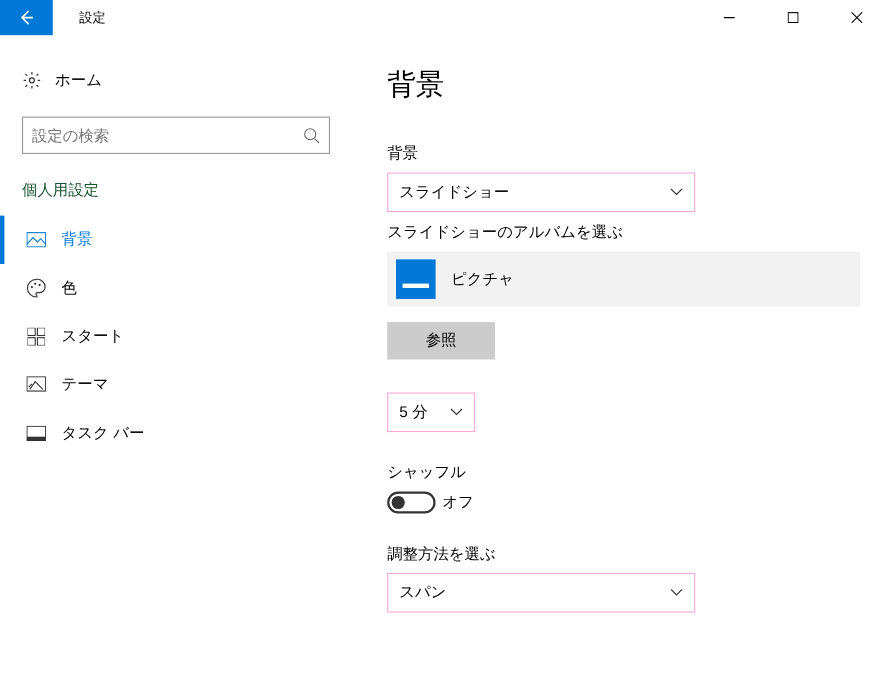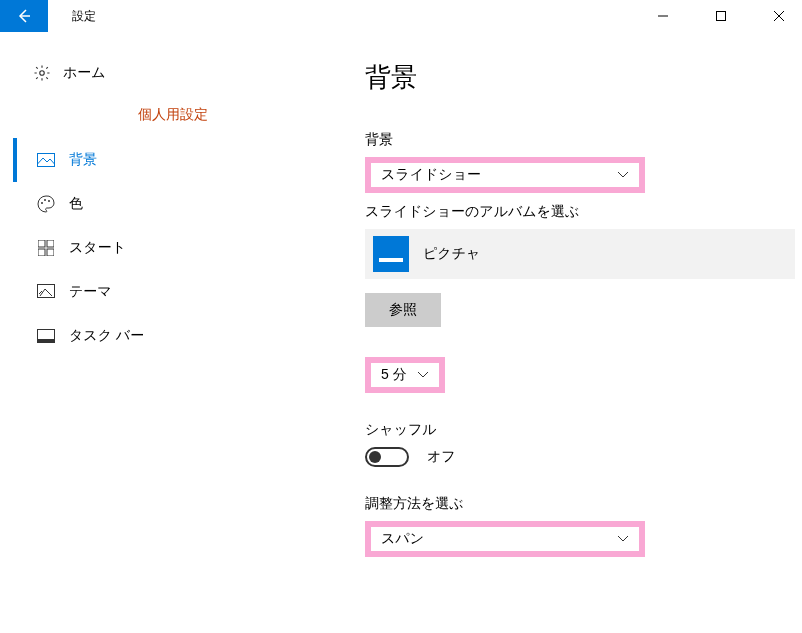--- a/index.html
+++ b/index.html
@@ -3,45 +3,45 @@
 <meta charset="utf-8">
 <style>
   * { box-sizing: border-box; margin: 0; padding: 0; font-family: "Yu Gothic UI", "Segoe UI", Meiryo, sans-serif; }
   body { background: #ffffff; width: 802px; height: 633px; overflow: hidden; color: #000; }
   .titlebar { height: 32px; display: flex; align-items: stretch; background: #fff; gap: 12px; }
   .back-btn { width: 48px; background: #0078d7; color: #fff; display:flex; align-items:center; justify-content:center; }
   .title { flex: 0 0 auto; display:flex; align-items:center; padding-left:12px; font-size:12px; color:#000; }
   .spacer { flex: 1; }
   .winbtn { width:46px; display:flex; align-items:center; justify-content:center; color:#000; }
 
-  .content { display:flex; height: calc(633px - 32px); padding-left: 13px; }
+  .content { display:flex; height: calc(633px - 32px); }
   .sidebar { width: 320px; padding: 24px 0 0 0; }
   .home-row { display:flex; align-items:center; padding: 8px 20px 8px 20px; gap:12px; margin-bottom:16px; }
   .home-row .label { font-size:14px; }
   .search-box { margin: 0 20px 24px 20px; border:1px solid #999; height:34px; display:flex; align-items:center; padding: 0 8px; }
   .search-box input { border:none; outline:none; flex:1; font-size:14px; background:transparent; }
-  .sidebar-heading { padding: 0 20px 14px 20px; font-size:14px; color:#c2410c;text-align:center; }
+  .sidebar-heading { padding: 0 20px 14px 20px; font-size:14px; color:#14532d; }
   .nav-item { display:flex; align-items:center; height:44px; padding-left:20px; gap:14px; font-size:14px; cursor:pointer; border-left:4px solid transparent; }
   .nav-item.active { color:#0078d7; border-left-color:#0078d7; }
   .nav-item.active .nav-icon { color:#0078d7; }
   .nav-icon { width:18px; display:flex; align-items:center; justify-content:center; color:#333; }
 
   .main { flex:1; padding: 28px 24px 16px 32px; overflow-y:auto; }
   .page-title { font-size:26px; font-weight:400; margin-bottom:36px; }
   .field-label { font-size:14px; margin-bottom:8px; }
-  .dropdown { border:6px solid #f9a8d4; height:36px; width:260px; display:flex; align-items:center; justify-content:space-between; padding:0 10px; font-size:14px; margin-bottom:30px; background:#fff; }
+  .dropdown { border:1px solid #f9a8d4; height:36px; width:260px; display:flex; align-items:center; justify-content:space-between; padding:0 10px; font-size:14px; margin-bottom:30px; background:#fff; }
   .dropdown.small { width:80px; margin-bottom:28px; }
   .dropdown.wide { width:280px; margin-bottom:10px; }
   .album-row { background:#f2f2f2; height:50px; width:430px; display:flex; align-items:center; padding-left:8px; gap:14px; margin-bottom:14px; }
   .album-tile { width:36px; height:36px; background:#0078d7; position:relative; }
   .album-tile::after { content:""; position:absolute; left:6px; right:6px; bottom:10px; height:4px; background:#fff; }
   .album-tile::before { content:""; position:absolute; right:6px; bottom:11px; width:4px; height:2px; background:#0078d7; }
   .album-name { font-size:14px; }
-  .browse-btn { width:76px; height:34px; background:#ccc; border:none; font-size:14px; margin-bottom:30px; display:flex; align-items:center; justify-content:center; }
-  .toggle-row { display:flex; align-items:center; gap:18px; margin-bottom:28px; }
+  .browse-btn { width:98px; height:34px; background:#ccc; border:none; font-size:14px; margin-bottom:30px; display:flex; align-items:center; justify-content:center; }
+  .toggle-row { display:flex; align-items:center; gap:6px; margin-bottom:28px; }
   .toggle { width:44px; height:20px; border:2px solid #333; border-radius:10px; position:relative; }
   .toggle .knob { position:absolute; left:2px; top:2px; width:12px; height:12px; border-radius:50%; background:#333; }
   .toggle-label { font-size:14px; }
 
   svg { display:block; }
 </style>
 </head>
 <body>
 
 <div class="titlebar">
@@ -76,20 +76,29 @@
     <div class="home-row">
       <span class="nav-icon">
         <svg width="18" height="18" viewBox="0 0 24 24">
             <circle cx="12" cy="12" r="3" stroke="#333" fill="none" stroke-width="1.5"></circle>
             <path d="M12 2v3M12 19v3M4.2 4.2l2.1 2.1M17.7 17.7l2.1 2.1M2 12h3M19 12h3M4.2 19.8l2.1-2.1M17.7 6.3l2.1-2.1" stroke="#333" stroke-width="1.5"></path>
           </svg>
       </span>
       <span class="label">ホーム</span>
     </div>
 
+    <div class="search-box">
+      <input type="text" placeholder="設定の検索" style="">
+      <span>
+        <svg width="16" height="16" viewBox="0 0 16 16">
+            <circle cx="7" cy="7" r="5" stroke="#666" fill="none" stroke-width="1"></circle>
+            <line x1="11" y1="11" x2="15" y2="15" stroke="#666" stroke-width="1"></line>
+          </svg>
+      </span>
+    </div>
 
     <div class="sidebar-heading">個人用設定</div>
 
     <div class="nav-item active">
       <span class="nav-icon">
         <svg width="18" height="14" viewBox="0 0 18 14">
             <rect x="0.5" y="0.5" width="17" height="13" stroke="currentColor" fill="none"></rect>
             <polyline points="0.5,11 6,5 10,9 13,6 17.5,11" stroke="currentColor" fill="none"></polyline>
           </svg>
       </span>

